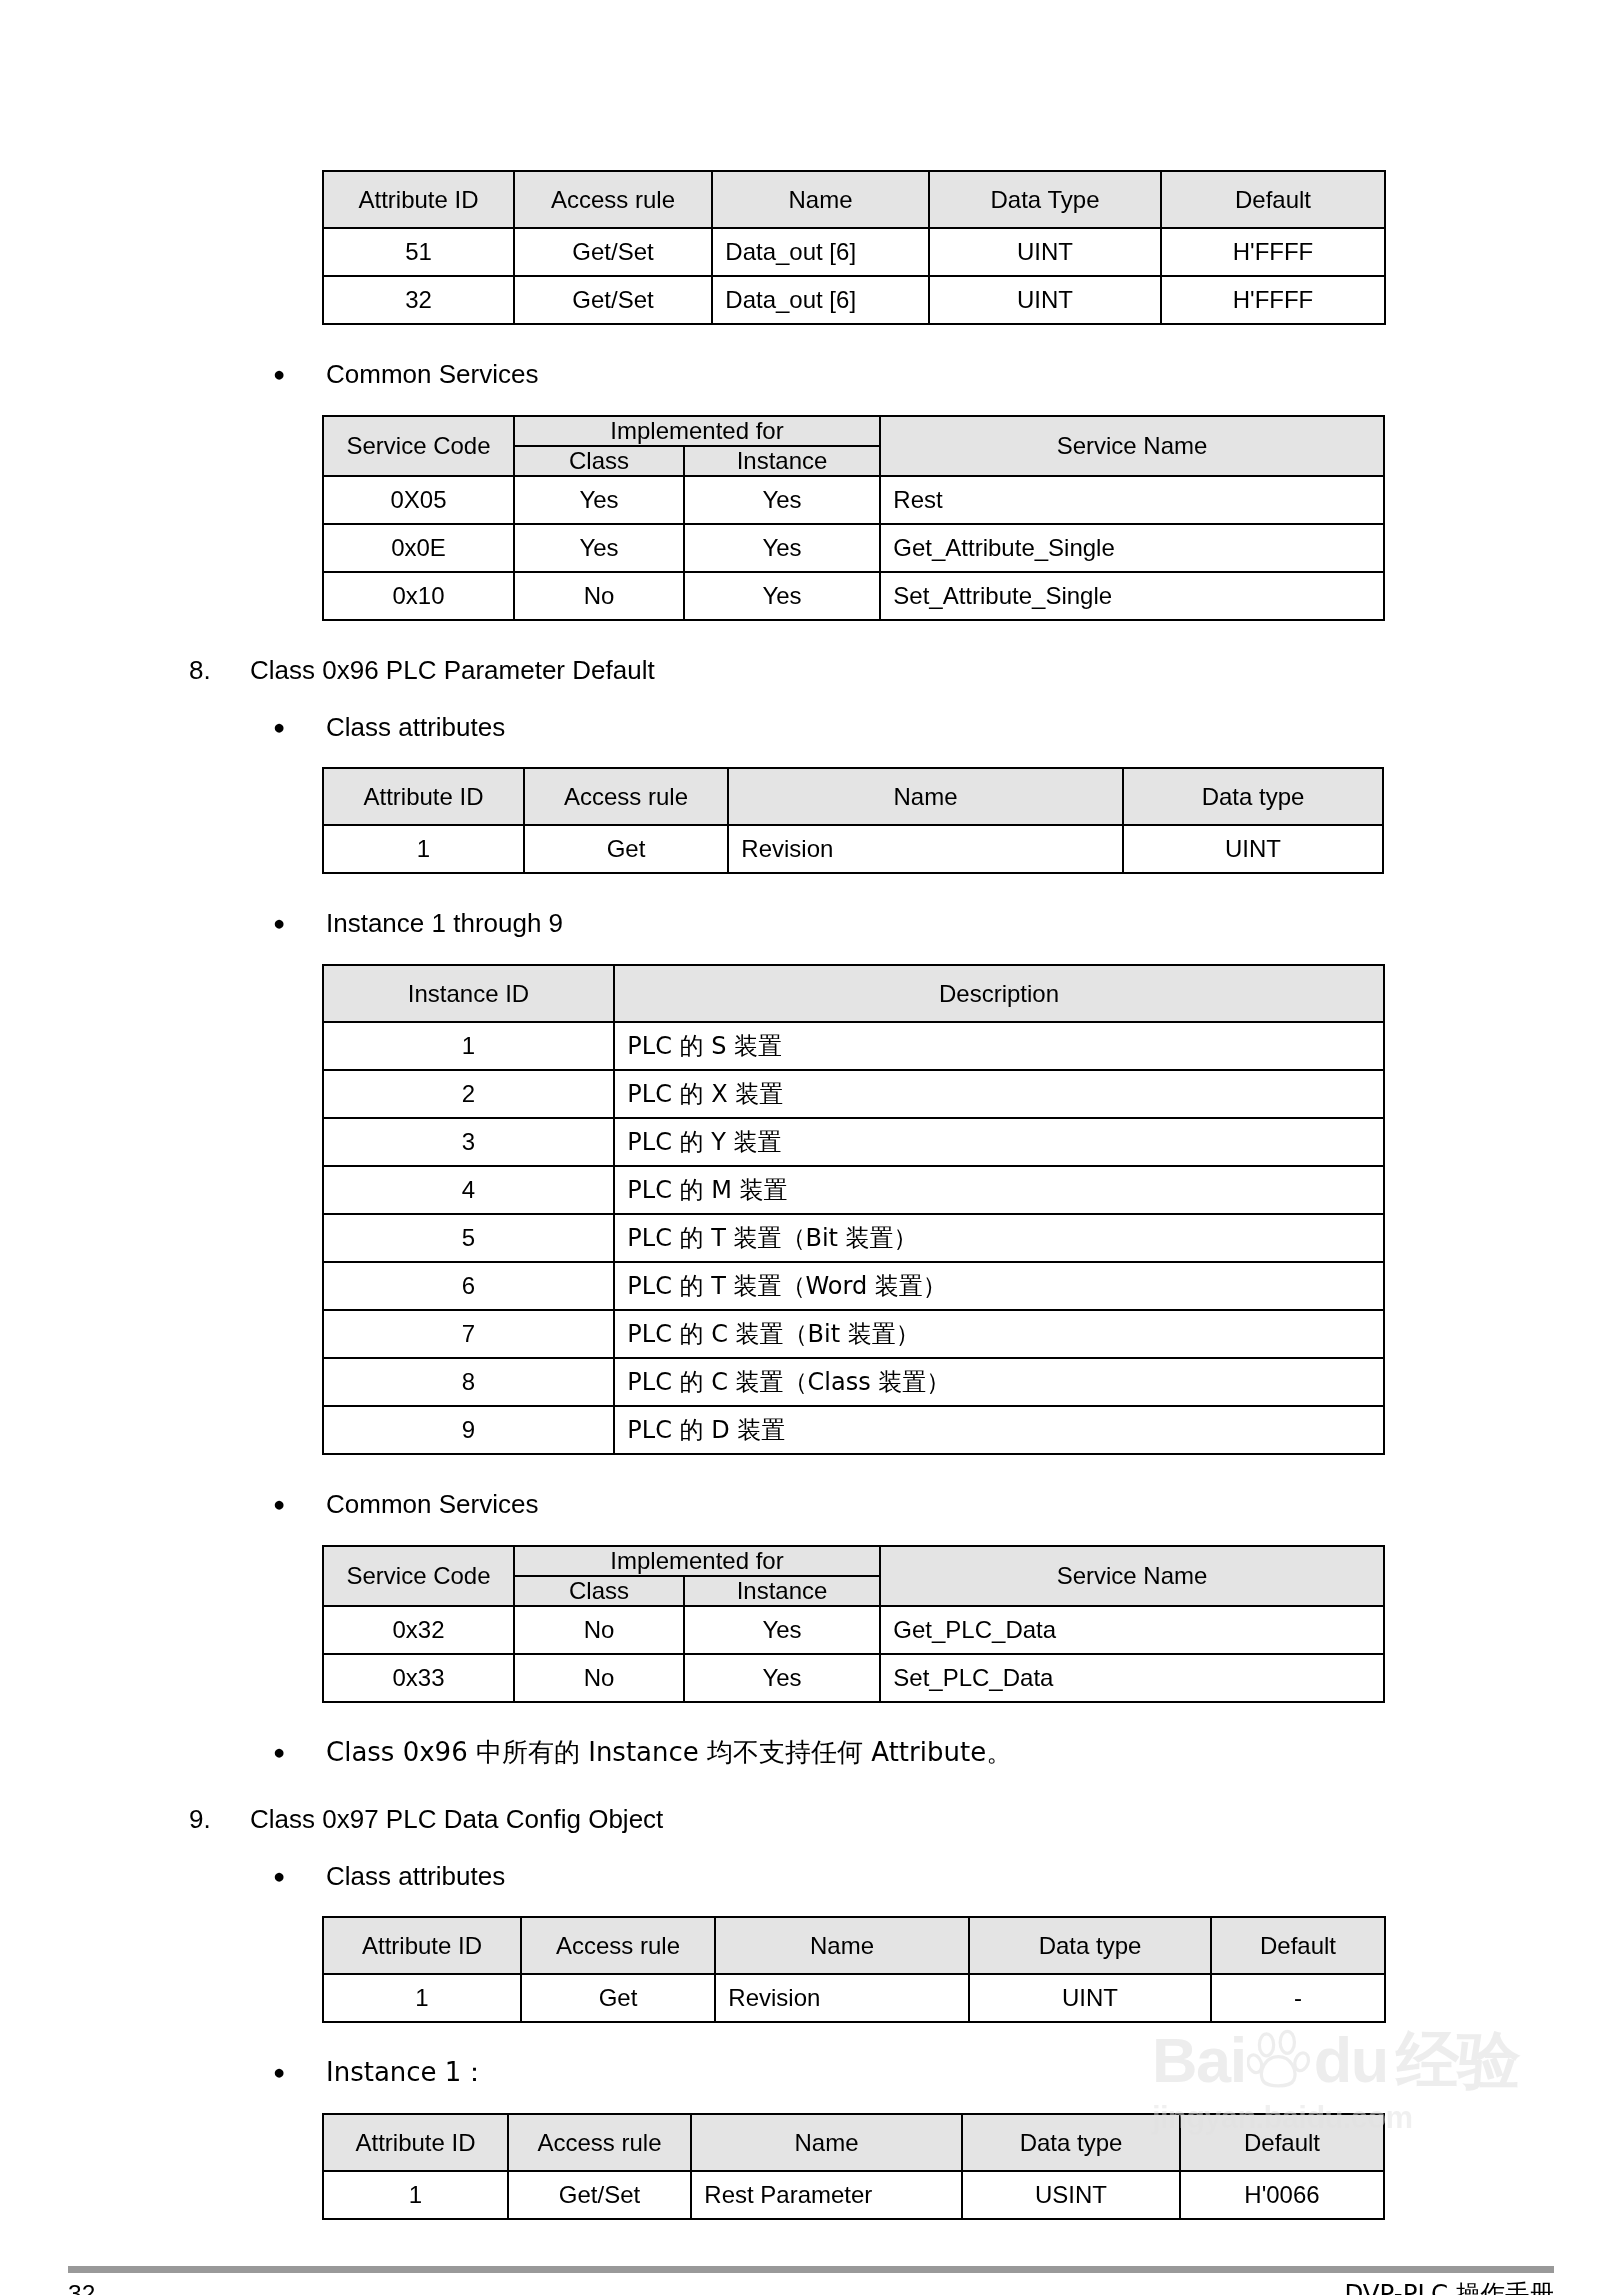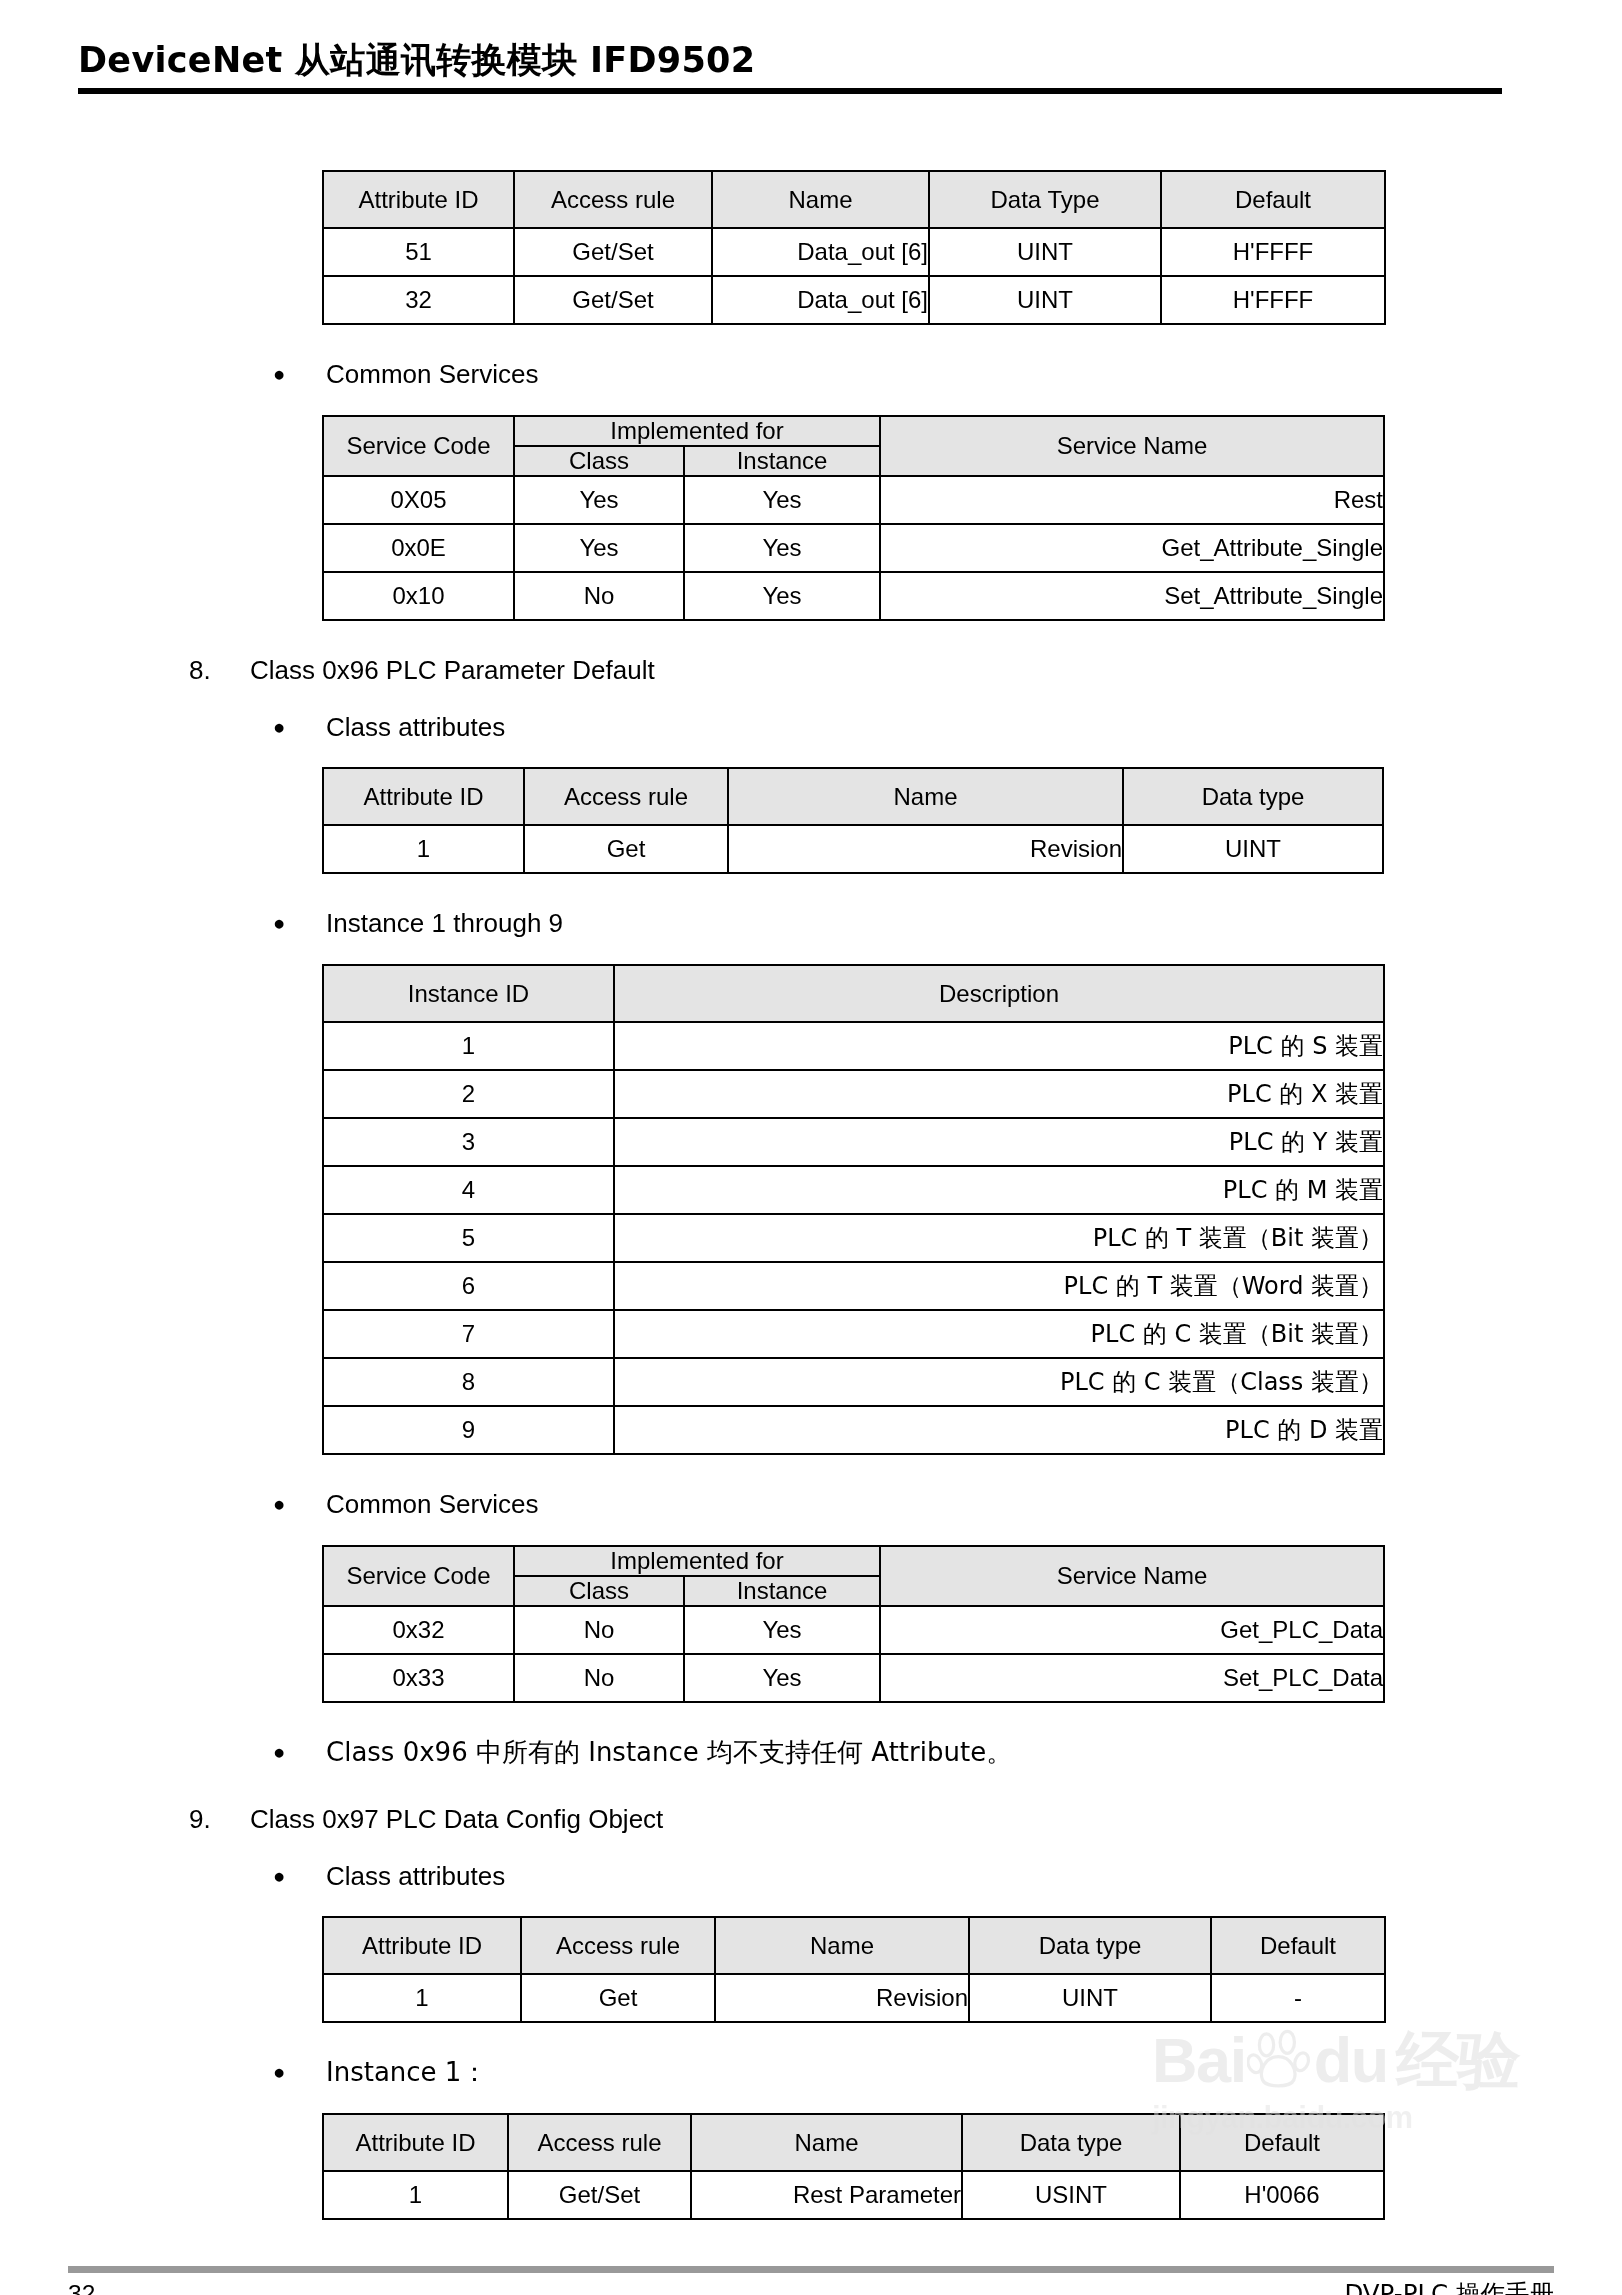--- a/index.html
+++ b/index.html
@@ -104,21 +104,21 @@
     vertical-align: middle;
     font-weight: normal;
     box-sizing: border-box;
   }
   table.doc-table thead th {
     background: #e4e4e4;
     height: 57px;
   }
   table.doc-table td.left,
   table.doc-table th.left {
-    text-align: right;
+    text-align: left;
     padding-left: 12.3px;
   }
   .spacer-sm { height: 23px; }
   .spacer-md { height: 33px; }
 
   
   table.svc { }
   table.svc col.c-code  { width: 191px; }
   table.svc col.c-class { width: 170px; }
   table.svc col.c-inst  { width: 196px; }
@@ -204,24 +204,20 @@
     color: #e2e2e2;
     margin-top: 7px;
     letter-spacing: -0.7px;
   }
 </style>
 </head>
 <body>
 
 <div id="page">
 
-  <div class="doc-header">
-    <div class="doc-header-title cjk">DeviceNet 从站通讯转换模块 IFD9502</div>
-    <div class="doc-header-rule"></div>
-  </div>
 
   <div class="content">
 
     <table class="doc-table attr5">
       <colgroup>
           <col class="c1">
           <col class="c2">
           <col class="c3">
           <col class="c4">
           <col class="c5">

